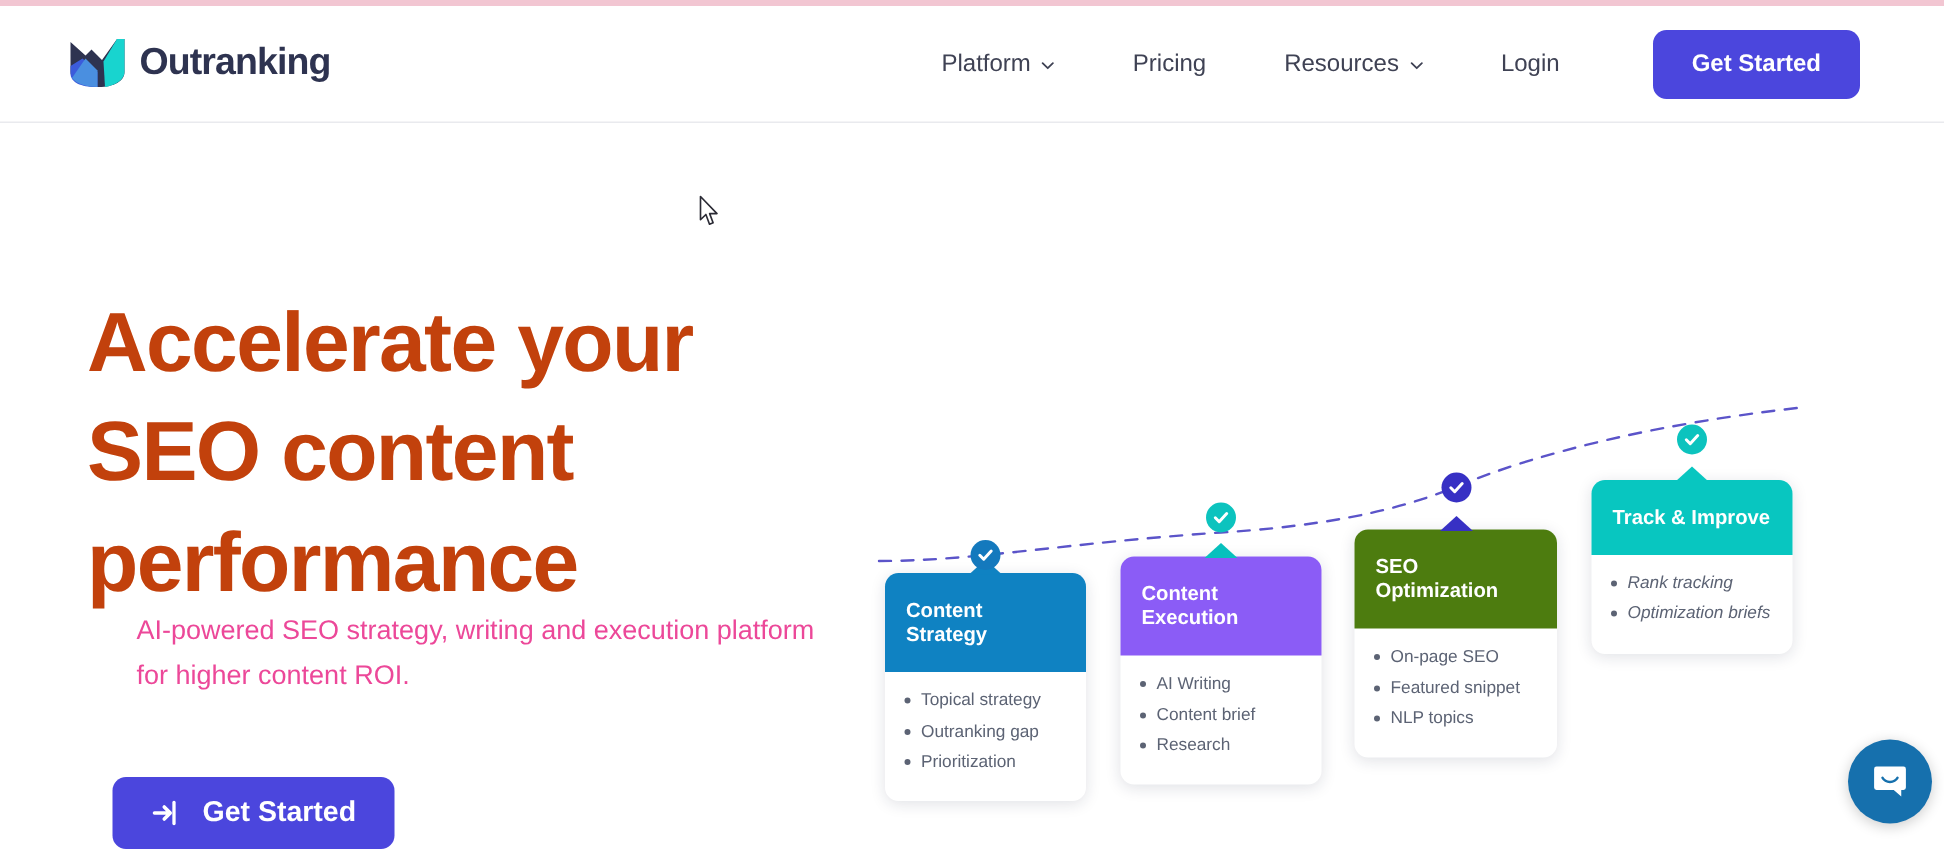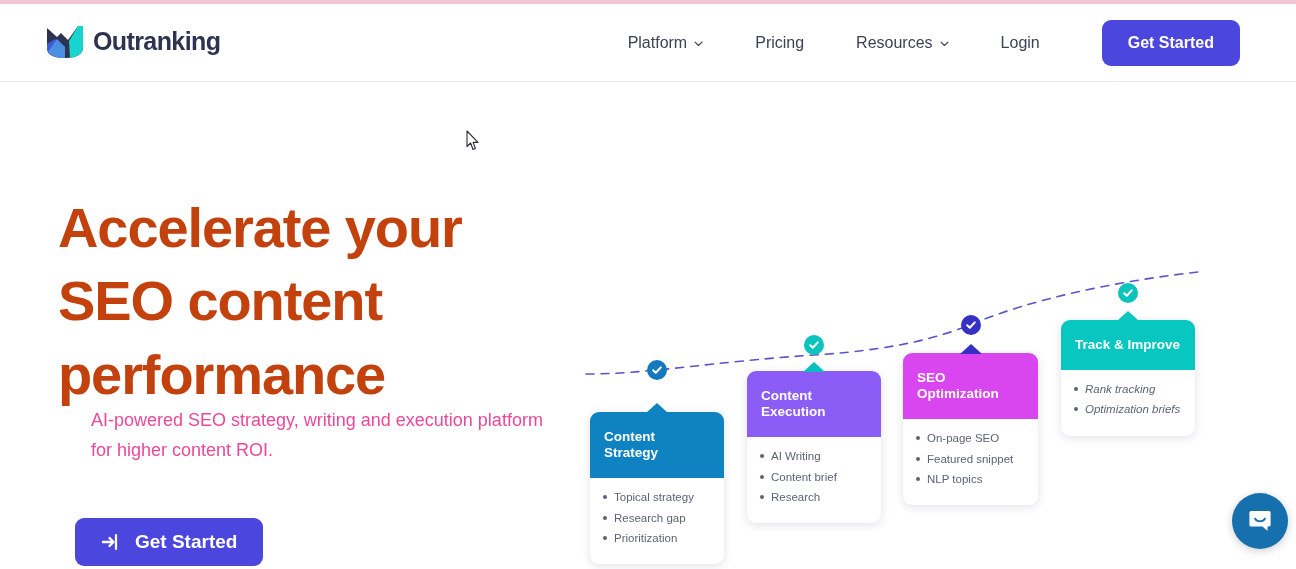--- a/index.html
+++ b/index.html
@@ -192,29 +192,29 @@
     </svg>
     <span>Get Started</span>
   </button>
 
   <div class="diagram">
 
     <svg class="trend-svg" width="680" height="300" viewBox="0 0 680 300">
       <path d="M26 124 C 90 124, 150 112, 254 105 C 350 99, 392 82, 412 74 C 470 50, 550 32, 638 22" stroke="#5b54c9" stroke-width="1.6" fill="none" stroke-dasharray="8 7" stroke-linecap="round"></path>
     </svg>
 
-    <div class="step-card" style="left:30px; top:162px; width:134px;">
+    <div class="step-card" style="left:30px; top:132px; width:134px;">
       <div class="card-head" style="background:#0f82c2; color:#0f82c2;">
         <span class="card-notch"></span>
         <span style="color:#fff;">Content Strategy</span>
       </div>
       <div class="card-body">
         <ul class="blist" style="color:#0f82c2;">
           <li><span style="color:#5c6374;">Topical strategy</span></li>
-          <li><span style="color:#5c6374;">Research gap</span></li>
+          <li><span style="color:#5c6374;">Outranking gap</span></li>
           <li><span style="color:#5c6374;">Prioritization</span></li>
         </ul>
       </div>
     </div>
     <div class="check-badge" style="left:87px; top:110px; background:#1479bd;">
       <svg viewBox="0 0 12 12">
         <path d="M2.2 6.2 L4.8 8.8 L9.8 3.4" stroke="#fff" stroke-width="2" fill="none" stroke-linecap="round" stroke-linejoin="round"></path>
       </svg>
     </div>
 
@@ -231,21 +231,21 @@
         </ul>
       </div>
     </div>
     <div class="check-badge" style="left:244px; top:85px; background:#0cc3be;">
       <svg viewBox="0 0 12 12">
         <path d="M2.2 6.2 L4.8 8.8 L9.8 3.4" stroke="#fff" stroke-width="2" fill="none" stroke-linecap="round" stroke-linejoin="round"></path>
       </svg>
     </div>
 
     <div class="step-card" style="left:343px; top:103px; width:135px;">
-      <div class="card-head" style="background:#d946ef; color:#3730c4;">
+      <div class="card-head" style="background:#4d7c0f; color:#3730c4;">
         <span class="card-notch"></span>
         <span style="color:#fff;">SEO Optimization</span>
       </div>
       <div class="card-body">
         <ul class="blist" style="color:#3730c4;">
           <li><span style="color:#5c6374;">On-page SEO</span></li>
           <li><span style="color:#5c6374;">Featured snippet</span></li>
           <li><span style="color:#5c6374;">NLP topics</span></li>
         </ul>
       </div>

